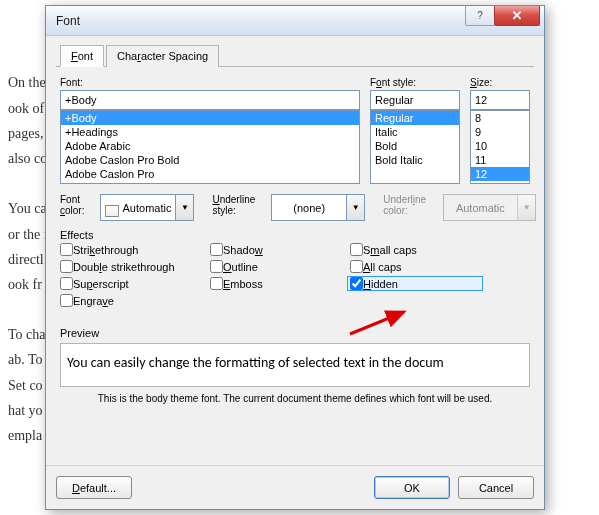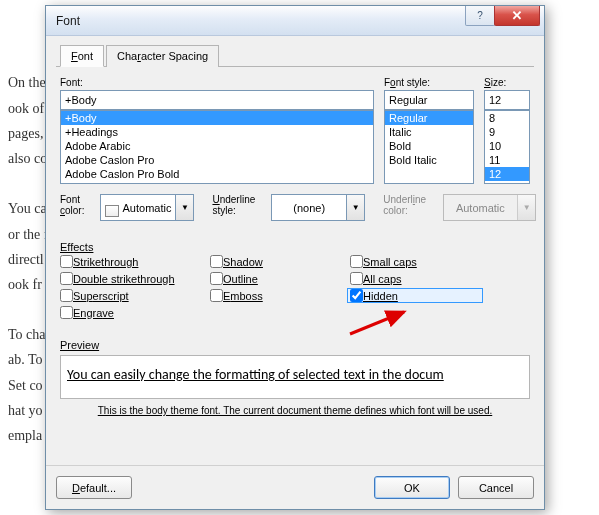--- a/index.html
+++ b/index.html
@@ -85,21 +85,21 @@
     font-size: 11px;
   }
   .tab.active {
     background: #fcfcfc;
     border-bottom: 1px solid #fcfcfc;
   }
   .tab .under { text-decoration: underline; }
   .row1 { display: flex; gap: 10px; padding: 0 4px; }
   .col-font { flex: 1; }
   .col-style { width: 90px; }
-  .col-size { width: 46px; }
+  .col-size { width: 60px; }
   .lbl { font-size: 10px; margin-bottom: 2px; display: block; }
   .lbl .u { text-decoration: underline; }
   .tbox {
     width: 100%;
     border: 1px solid #7a98b5;
     background: #fff;
     padding: 2px 4px;
     font-size: 11px;
     height: 20px;
   }
@@ -134,25 +134,24 @@
   .combo.disabled .arrow { border-left-color: #ccc; color: #aaa; }
   .combo.auto .val { text-align: left; padding-left: 22px; position: relative; }
   .combo.auto .val::before {
     content: "";
     position: absolute; left: 4px; top: 3px;
     width: 12px; height: 10px;
     border: 1px solid #888;
     background: linear-gradient(#fff,#eee);
   }
   .group {
-    margin: 14px 4px 0 4px;
+    margin: 2px 4px 0 4px;
     border: 1px solid #d0d0d0;
     padding: 8px 6px 6px 6px;
     position: relative;
-    text-decoration: underline;
   }
   .group.noborder { border: none; padding: 6px 0 0 0; }
   .group-label {
     position: absolute; top: -8px; left: 6px;
     background: #f0f0f0; padding: 0 4px;
     font-size: 11px;
   }
   .noborder .group-label { position: static; padding: 0; background: none; display: block; margin-bottom: 2px; }
   .effects-grid {
     display: grid;
@@ -243,22 +242,22 @@
     </div>
 
     <div class="row1">
       <div class="col-font">
         <span class="lbl">Font:</span>
         <input class="tbox" value="+Body" style="">
         <div class="listbox">
           <div class="item sel">+Body</div>
           <div class="item">+Headings</div>
           <div class="item">Adobe Arabic</div>
+          <div class="item">Adobe Caslon Pro Bold</div>
           <div class="item">Adobe Caslon Pro</div>
-          <div class="item">Adobe Caslon Pro Bold</div>
         </div>
       </div>
       <div class="col-style">
         <span class="lbl">F<span class="u">o</span>nt style:</span>
         <input class="tbox" value="Regular" style="">
         <div class="listbox">
           <div class="item sel">Regular</div>
           <div class="item">Italic</div>
           <div class="item">Bold</div>
           <div class="item">Bold Italic</div>

